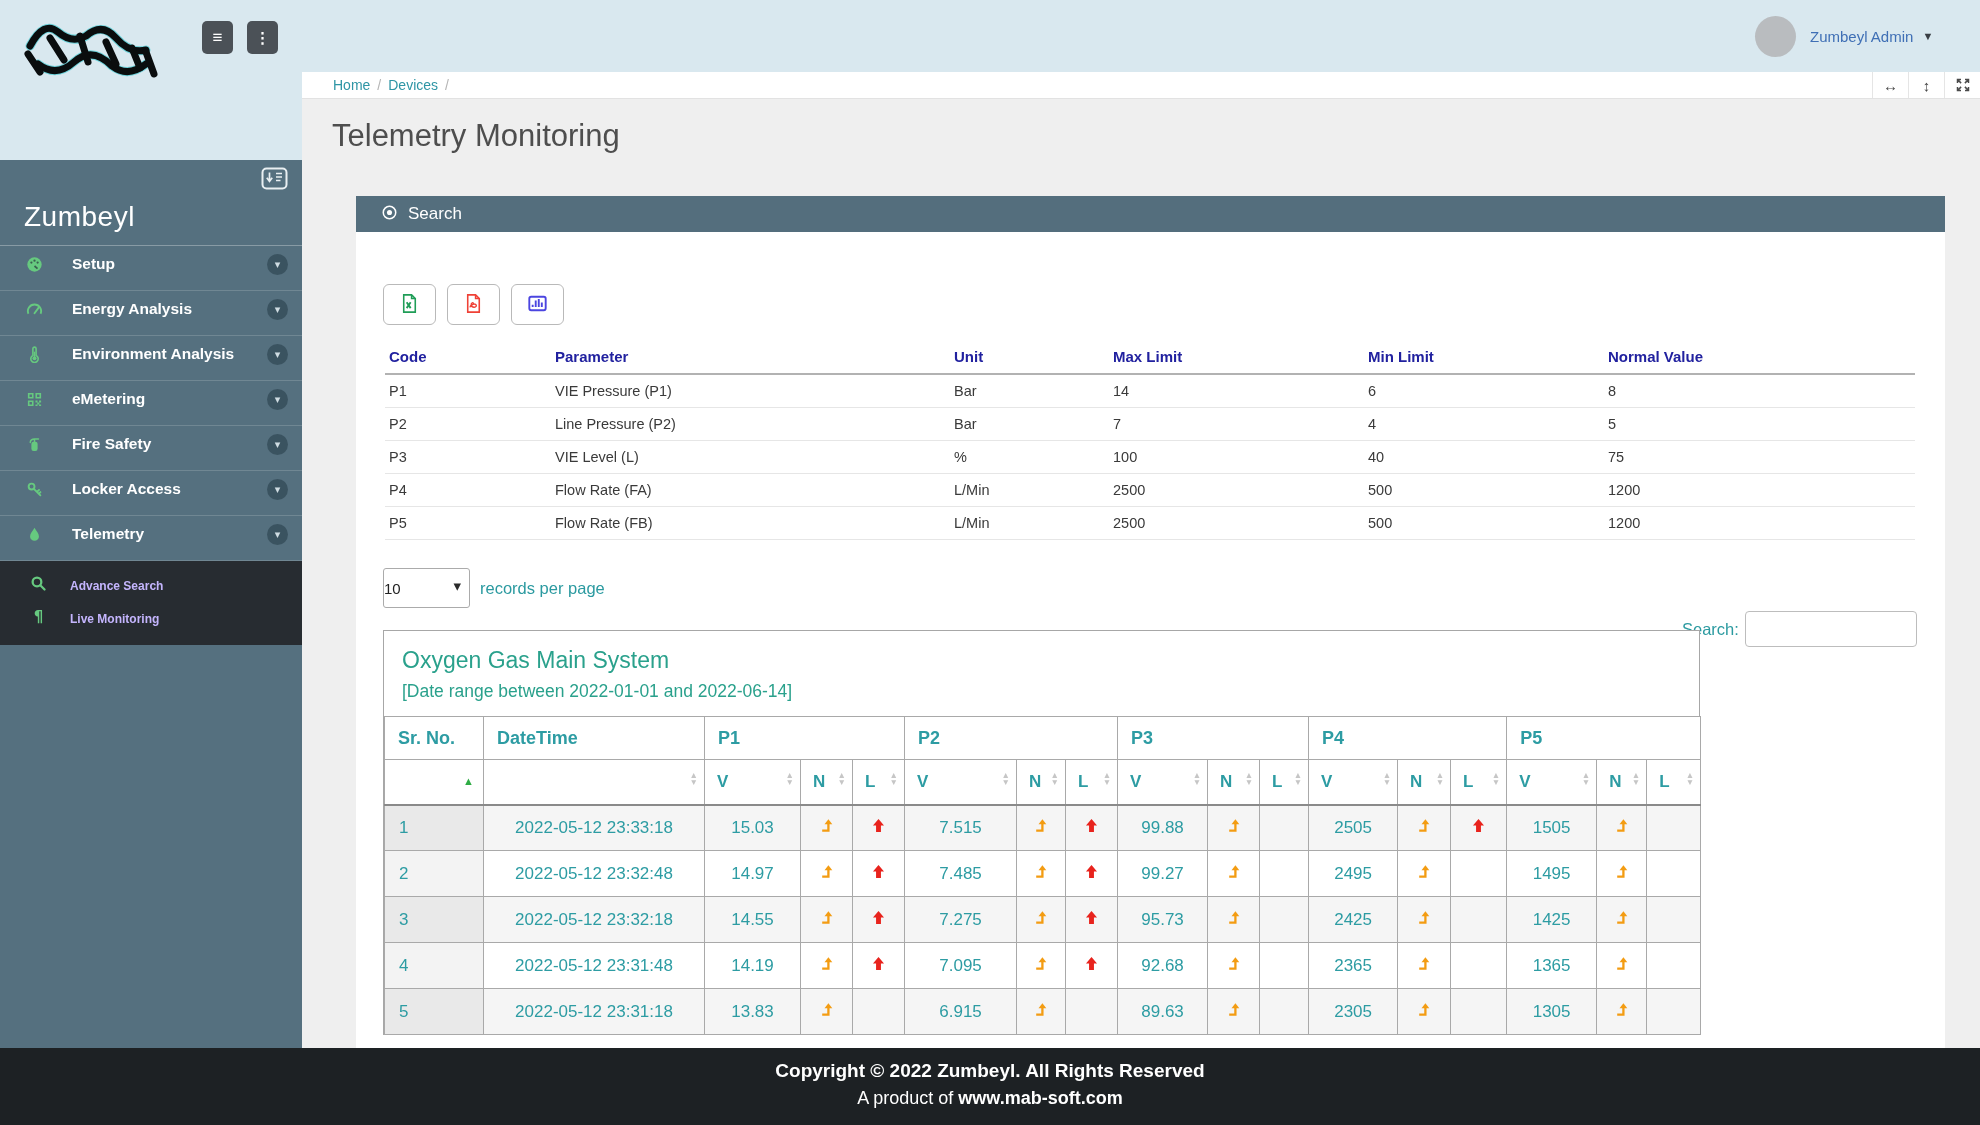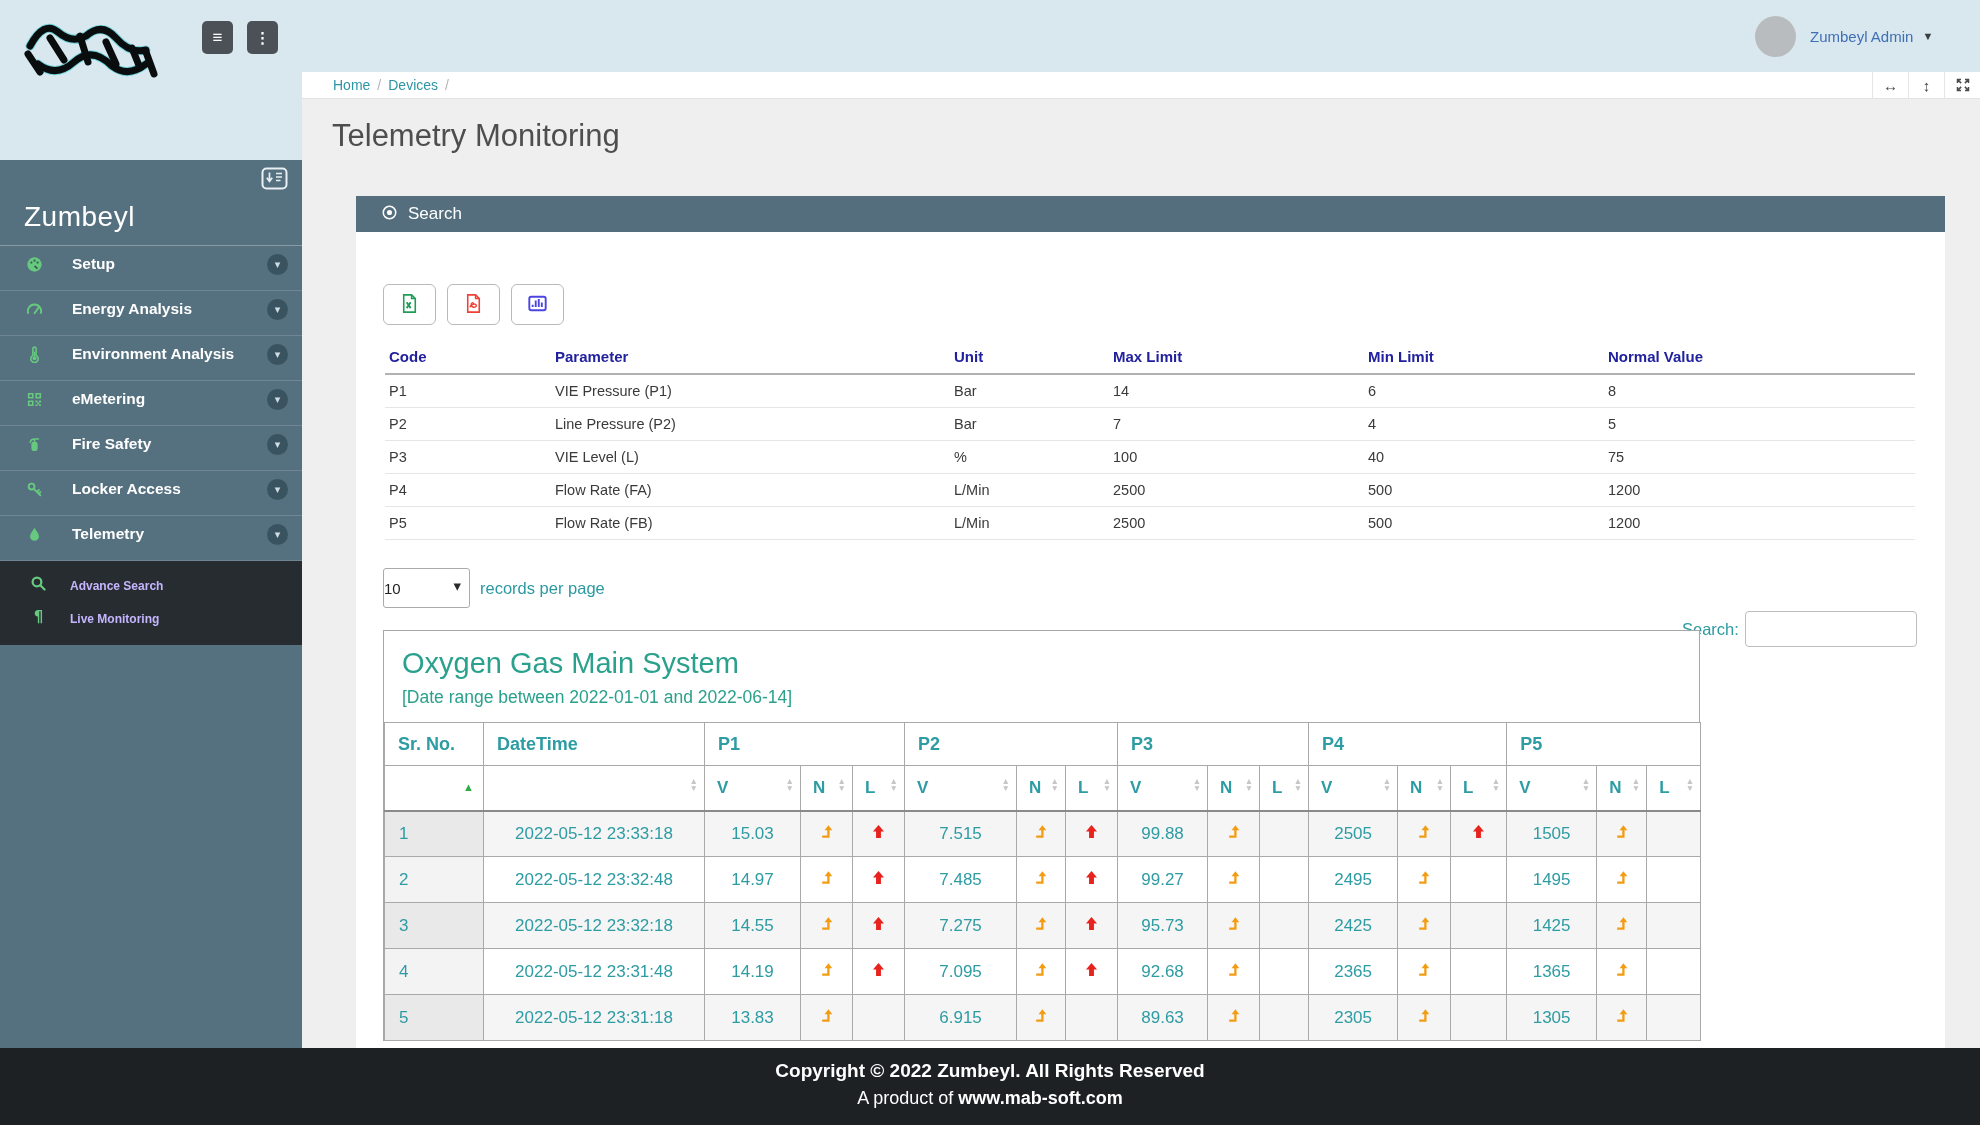--- a/index.html
+++ b/index.html
@@ -61,21 +61,21 @@
   .ctrl-left { left:383px; top:568px; display:flex; align-items:center; gap:10px; }
   .select-wrap { position:relative; }
   .select-wrap select { width:87px; height:40px; border:1px solid #ababab; border-radius:3px; background:#fff; font-size:15px; color:#222; appearance:none; -webkit-appearance:none; font-family:"Liberation Sans",sans-serif; }
   .select-wrap::after { content:"▾"; position:absolute; right:9px; top:9px; font-size:15px; color:#2b2b2b; pointer-events:none; }
   .ctrl-label { font-size:16.5px; color:#2b9aa0; }
   .ctrl-right { left:1682px; top:575px; display:flex; align-items:center;margin-top:36px; }
   .ctrl-right input { width:172px; height:36px; border:1px solid #bdbdbd; border-radius:4px; background:#fff; padding:0 8px; font-size:15px; font-family:"Liberation Sans",sans-serif; }
 
   
   .device-box { left:383px; top:630px; width:1317px; background:#fff; border:1px solid #a7a7a7; border-bottom:none; }
-  .dev-title { margin:16px 0 0 18px; font-size:29px; color:#2aa18c; }
+  .dev-title { margin:16px 0 0 18px; font-size:23px; color:#2aa18c; }
   .dev-range { margin:7px 0 0 18px; font-size:17.5px; color:#2aa18c; }
   .dev-legend { margin:2px 0 0 18px; font-size:17.5px; color:#4343ea; }
   .dev-legend b { font-weight:700; }
   .dev-table { margin-top:14px; width:100%; border-collapse:collapse; table-layout:fixed; }
   .dev-table th, .dev-table td { border:1px solid #a9a9a9; overflow:hidden; white-space:nowrap; }
   .dev-table th.h1 { height:43px; text-align:left; padding-left:13px; font-size:18px; font-weight:700; color:#2d9ca3; background:#fff; }
   .dev-table th.h2 { height:45px; background:#fff; border-bottom:2px solid #8a8a8a; position:relative; }
   .h2 .sub-label { position:absolute; left:12px; top:12px; font-size:17px; font-weight:700; color:#2d9ca3; }
   .sorts { position:absolute; right:6px; top:12px; display:flex; flex-direction:column; line-height:7px; font-size:8.5px; color:#c6c6c6; }
   .asc-arrow { position:absolute; right:9px; top:15px; font-size:11px; color:#2eac44; }

